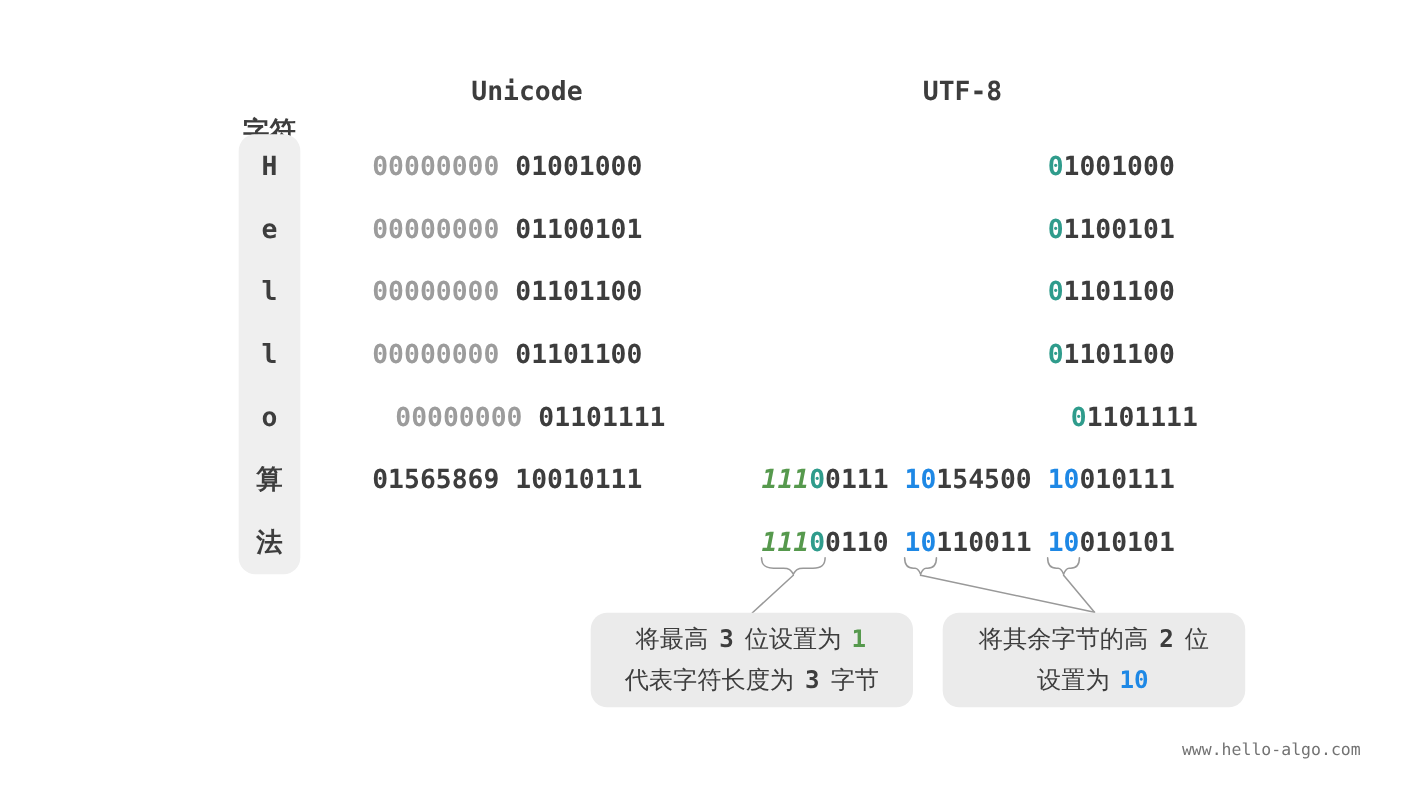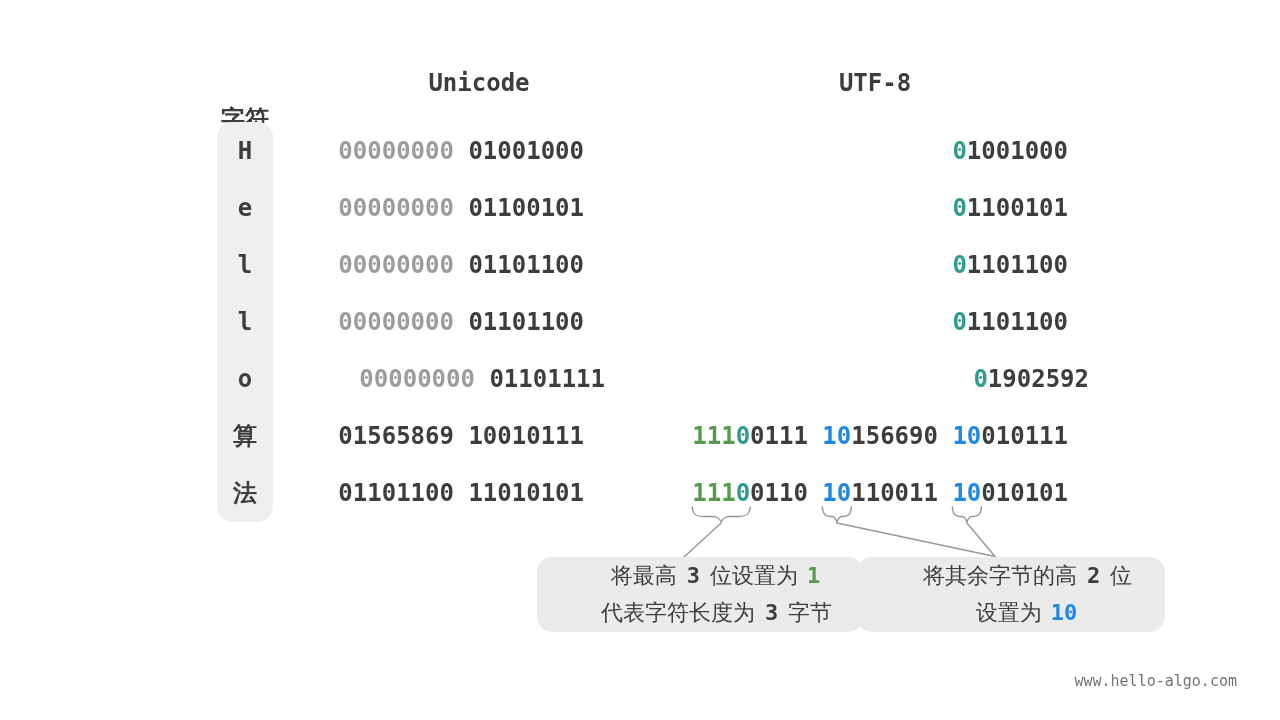--- a/index.html
+++ b/index.html
@@ -24,30 +24,30 @@
              font-weight:700;font-size:24px;color:#3d3d3d;}
 
   
   .enc-row{position:absolute;left:0;width:1280px;height:57.15px;}
   .bin{position:absolute;top:50%;transform:translateY(-50%);white-space:pre;
        font-family:"DejaVu Sans Mono",monospace;font-size:24px;font-weight:600;line-height:1;}
   .unicode-val{right:696px;}
   .utf8-val{right:212px;}
   .c-dark{color:var(--c-dark);}
   .c-gray{color:var(--c-gray);}
-  .c-green{color:var(--c-green);font-weight:700;}
+  .c-green{color:var(--c-green);font-weight:700;font-style:italic;}
   .c-teal{color:var(--c-teal);font-weight:700;}
   .c-blue{color:var(--c-blue);font-weight:700;}
 
   
   .connectors{position:absolute;left:0;top:0;width:1280px;height:720px;pointer-events:none;}
 
   
-  .callout{position:absolute;top:557px;height:75px;background:#ebebeb;border-radius:15px;
-           display:flex;flex-direction:column;justify-content:center;gap:3px;padding-left:33px;}
+  .callout{position:absolute;top:557px;height:86px;background:#ebebeb;border-radius:15px;
+           display:flex;flex-direction:column;justify-content:center;gap:3px;}
   .callout-1{left:537px;width:293px;}
   .callout-2{left:857px;width:275px;}
   .callout .line{text-align:center;font-size:22px;line-height:34px;color:#3d3d3d;white-space:pre;}
   .callout .num{font-family:"DejaVu Sans Mono",monospace;font-weight:600;padding:0 3px;}
   .callout .hl-green{font-family:"DejaVu Sans Mono",monospace;font-weight:700;color:var(--c-green);padding:0 2px;}
   .callout .hl-blue{font-family:"DejaVu Sans Mono",monospace;font-weight:700;color:var(--c-blue);padding:0 2px;}
 
   .watermark{position:absolute;right:43px;top:672px;font-size:15px;color:#737373;}
 </style>
 </head>
@@ -81,28 +81,27 @@
       <div class="enc-row" style="top: 236.3px;">
         <span class="bin unicode-val"><span class="c-gray">00000000 </span><span class="c-dark">01101100</span></span>
         <span class="bin utf8-val"><span class="c-teal">0</span><span class="c-dark">1101100</span></span>
       </div>
       <div class="enc-row" style="top: 293.45px;">
         <span class="bin unicode-val"><span class="c-gray">00000000 </span><span class="c-dark">01101100</span></span>
         <span class="bin utf8-val"><span class="c-teal">0</span><span class="c-dark">1101100</span></span>
       </div>
       <div class="enc-row" style="top: 350.6px; margin-left: 21px;">
         <span class="bin unicode-val"><span class="c-gray">00000000 </span><span class="c-dark">01101111</span></span>
-        <span class="bin utf8-val"><span class="c-teal">0</span><span class="c-dark">1902592</span></span>
+        <span class="bin utf8-val"><span class="c-teal">0</span><span class="c-dark">1101111</span></span>
       </div>
       <div class="enc-row" style="top: 407.75px;">
         <span class="bin unicode-val"><span class="c-dark">01565869 10010111</span></span>
-        <span class="bin utf8-val"><span class="c-green">111</span><span class="c-teal">0</span><span class="c-dark">0111 </span><span class="c-blue">10</span><span class="c-dark">156690 </span><span class="c-blue">10</span><span class="c-dark">010111</span></span>
+        <span class="bin utf8-val"><span class="c-green">111</span><span class="c-teal">0</span><span class="c-dark">0111 </span><span class="c-blue">10</span><span class="c-dark">154500 </span><span class="c-blue">10</span><span class="c-dark">010111</span></span>
       </div>
       <div class="enc-row" style="top: 464.9px;">
-        <span class="bin unicode-val"><span class="c-dark">01101100 11010101</span></span>
         <span class="bin utf8-val"><span class="c-green">111</span><span class="c-teal">0</span><span class="c-dark">0110 </span><span class="c-blue">10</span><span class="c-dark">110011 </span><span class="c-blue">10</span><span class="c-dark">010101</span></span>
       </div>
     </div>
 
   <svg class="connectors" viewBox="0 0 1280 720" fill="none" stroke="#999999" stroke-width="1.4" stroke-linecap="round">
     <path d="M692.3 507 C692.3 513.5 695.3 516.5 703.3 516.5 L712.2 516.5 C717.2 516.5 719.2 518 721.2 522 C723.2 518 725.2 516.5 730.2 516.5 L739.1 516.5 C747.1 516.5 750.1 513.5 750.1 507"></path>
     <path d="M822.4 507 C822.4 513 824.4 516.5 830.4 516.5 L831.9 516.5 C834.4 516.5 835.4 518 836.9 522 C838.4 518 839.4 516.5 841.9 516.5 L843.3 516.5 C849.3 516.5 851.3 513 851.3 507"></path>
     <path d="M952.4 507 C952.4 513 954.4 516.5 960.4 516.5 L961.9 516.5 C964.4 516.5 965.4 518 966.9 522 C968.4 518 969.4 516.5 971.9 516.5 L973.3 516.5 C979.3 516.5 981.3 513 981.3 507"></path>
     <line x1="721.2" y1="523" x2="684" y2="557"></line>
     <line x1="836.9" y1="523" x2="995" y2="556.5"></line>

